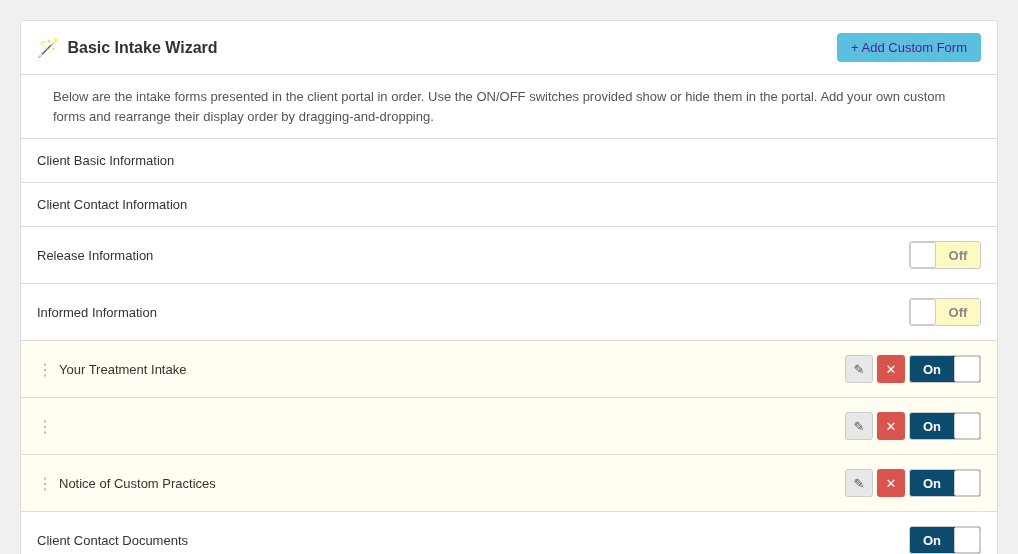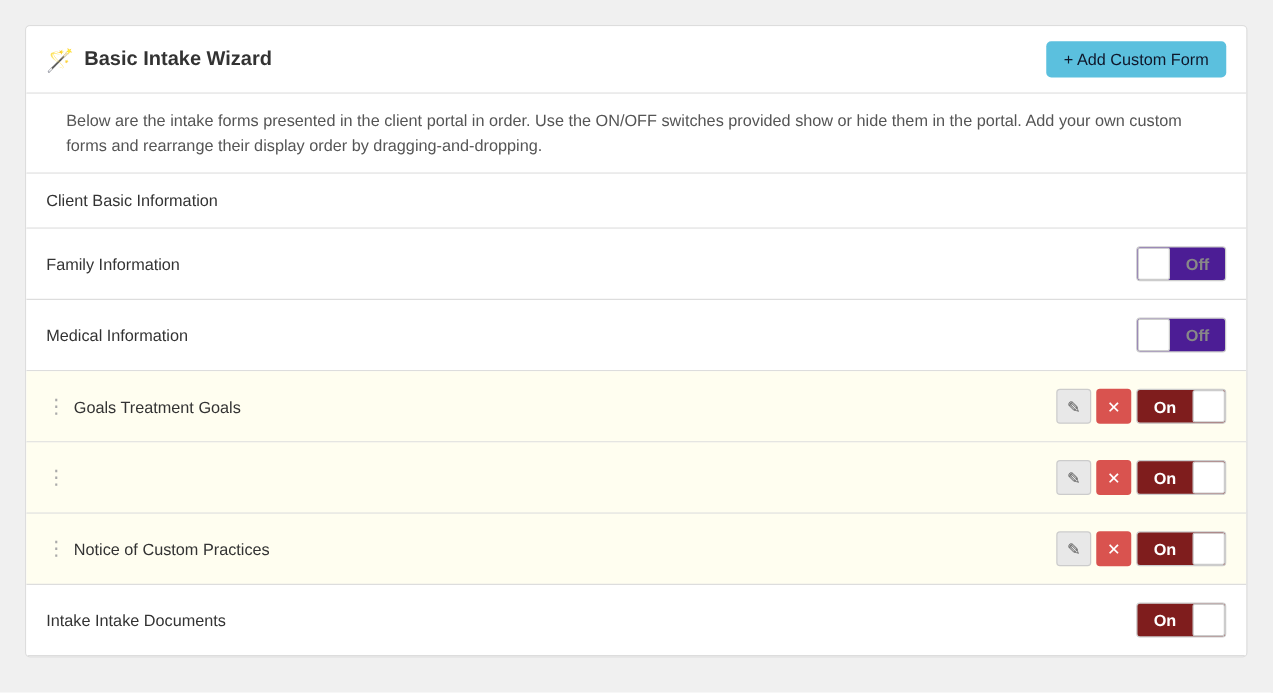--- a/index.html
+++ b/index.html
@@ -34,21 +34,21 @@
       color: #333;
       display: flex;
       align-items: center;
       gap: 8px;
     }
     .header-title .wand-icon {
       font-size: 18px;
     }
     .add-custom-btn {
       background: #5bc0de;
-      color: #0f172a;
+      color: #4c1d95;
       border: none;
       border-radius: 4px;
       padding: 7px 14px;
       font-size: 13px;
       cursor: pointer;
       display: flex;
       align-items: center;
       gap: 5px;
     }
     .description-row {
@@ -92,24 +92,24 @@
       display: inline-flex;
       align-items: center;
       border-radius: 3px;
       overflow: hidden;
       width: 72px;
       height: 28px;
       cursor: pointer;
       border: 1px solid #ccc;
     }
     .toggle-switch.off {
-      background: #4c1d95;
+      background: #fef9c3;
     }
     .toggle-switch.on {
-      background: #7f1d1d;
+      background: #0c4a6e;
     }
     .toggle-label {
       flex: 1;
       text-align: center;
       font-size: 13px;
       font-weight: bold;
       color: #fff;
     }
     .toggle-switch.off .toggle-label {
       color: #888;
@@ -165,45 +165,49 @@
 
   <div class="description-row">
     <span>Below are the intake forms presented in the client portal in order. Use the ON/OFF switches provided show or hide them in the portal. Add your own custom forms and rearrange their display order by dragging-and-dropping.</span>
   </div>
 
   <div class="form-row">
     <span class="form-row-label">Client Basic Information</span>
     <div class="row-actions"></div>
   </div>
 
-
-  <div class="form-row">
-    <span class="form-row-label">Family Information</span>
+  <div class="form-row">
+    <span class="form-row-label">Client Contact Information</span>
+    <div class="row-actions"></div>
+  </div>
+
+  <div class="form-row">
+    <span class="form-row-label">Release Information</span>
     <div class="row-actions">
       <div class="toggle-switch off">
         <div class="toggle-knob"></div>
         <span class="toggle-label">Off</span>
       </div>
     </div>
   </div>
 
   <div class="form-row">
-    <span class="form-row-label">Medical Information</span>
+    <span class="form-row-label">Informed Information</span>
     <div class="row-actions">
       <div class="toggle-switch off">
         <div class="toggle-knob"></div>
         <span class="toggle-label">Off</span>
       </div>
     </div>
   </div>
 
   <div class="form-row custom-form">
     <span class="form-row-label">
       <span class="drag-handle">⋮</span>
-      <span>Goals Treatment Goals</span>
+      <span>Your Treatment Intake</span>
     </span>
     <div class="row-actions">
       <button class="icon-btn edit-btn">✎</button>
       <button class="icon-btn delete-btn">✕</button>
       <div class="toggle-switch on">
         <span class="toggle-label">On</span>
         <div class="toggle-knob"></div>
       </div>
     </div>
   </div>
@@ -231,21 +235,21 @@
       <button class="icon-btn edit-btn">✎</button>
       <button class="icon-btn delete-btn">✕</button>
       <div class="toggle-switch on">
         <span class="toggle-label">On</span>
         <div class="toggle-knob"></div>
       </div>
     </div>
   </div>
 
   <div class="form-row">
-    <span class="form-row-label">Intake Intake Documents</span>
+    <span class="form-row-label">Client Contact Documents</span>
     <div class="row-actions">
       <div class="toggle-switch on">
         <span class="toggle-label">On</span>
         <div class="toggle-knob"></div>
       </div>
     </div>
   </div>
 </div>
 
 </body></html>

